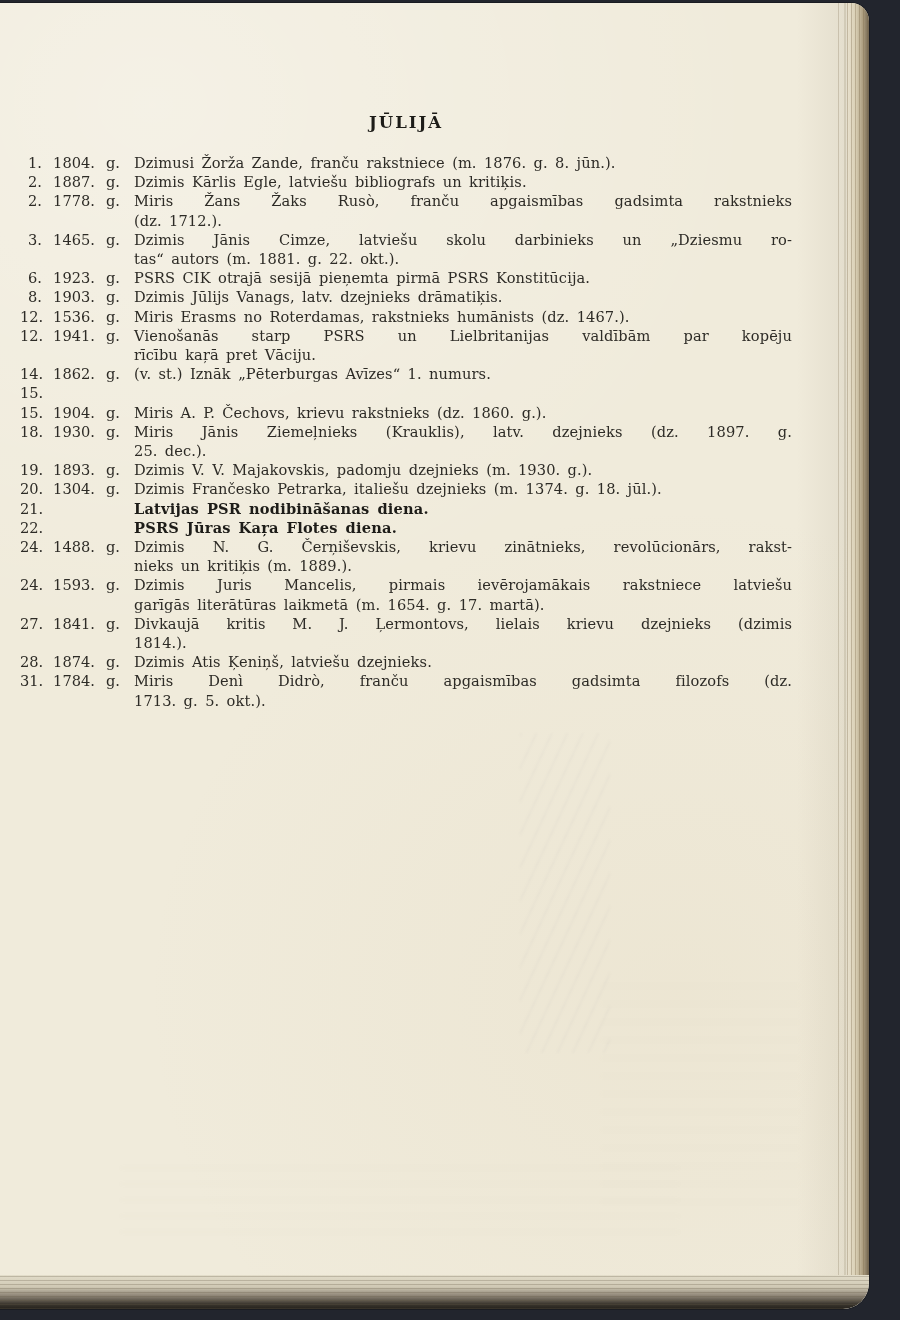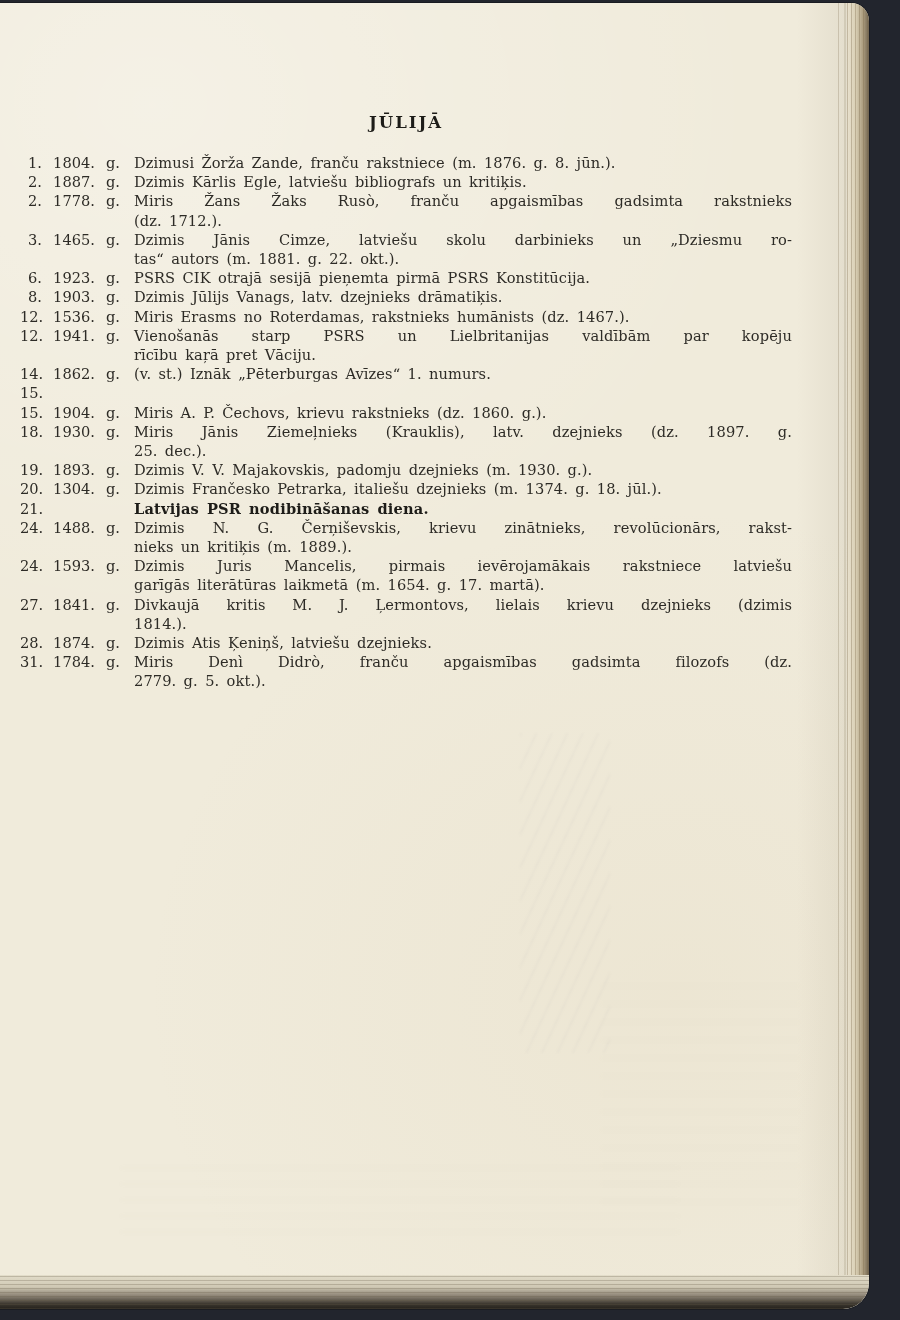--- a/index.html
+++ b/index.html
@@ -208,20 +208,28 @@
             </div>
             <div class="row">
               <span class="day">21.</span>
               <span class="year"></span>
               <span class="era"></span>
               <div class="text bold">
                 <div class="line">Latvijas PSR nodibināšanas diena.</div>
               </div>
             </div>
             <div class="row">
+              <span class="day">22.</span>
+              <span class="year"></span>
+              <span class="era"></span>
+              <div class="text bold">
+                <div class="line">PSRS Jūras Kaŗa Flotes diena.</div>
+              </div>
+            </div>
+            <div class="row">
               <span class="day">24.</span>
               <span class="year">1488.</span>
               <span class="era">g.</span>
               <div class="text">
                 <div class="line just">Dzimis N. G. Čerņiševskis, krievu zinātnieks, revolūcionārs, rakst-</div>
                 <div class="line">nieks un kritiķis (m. 1889.).</div>
               </div>
             </div>
             <div class="row">
               <span class="day">24.</span>
@@ -248,21 +256,21 @@
               <div class="text">
                 <div class="line">Dzimis Atis Ķeniņš, latviešu dzejnieks.</div>
               </div>
             </div>
             <div class="row">
               <span class="day">31.</span>
               <span class="year">1784.</span>
               <span class="era">g.</span>
               <div class="text">
                 <div class="line just">Miris Denì Didrò, franču apgaismības gadsimta filozofs (dz.</div>
-                <div class="line">2779. g. 5. okt.).</div>
+                <div class="line">1713. g. 5. okt.).</div>
               </div>
             </div>
           </div>
       </div>
     </div>
     <div class="fold-a"></div>
     <div class="fold-b"></div>
     <div class="edge-right"></div>
     <div class="edge-bottom"></div>
   </div>

